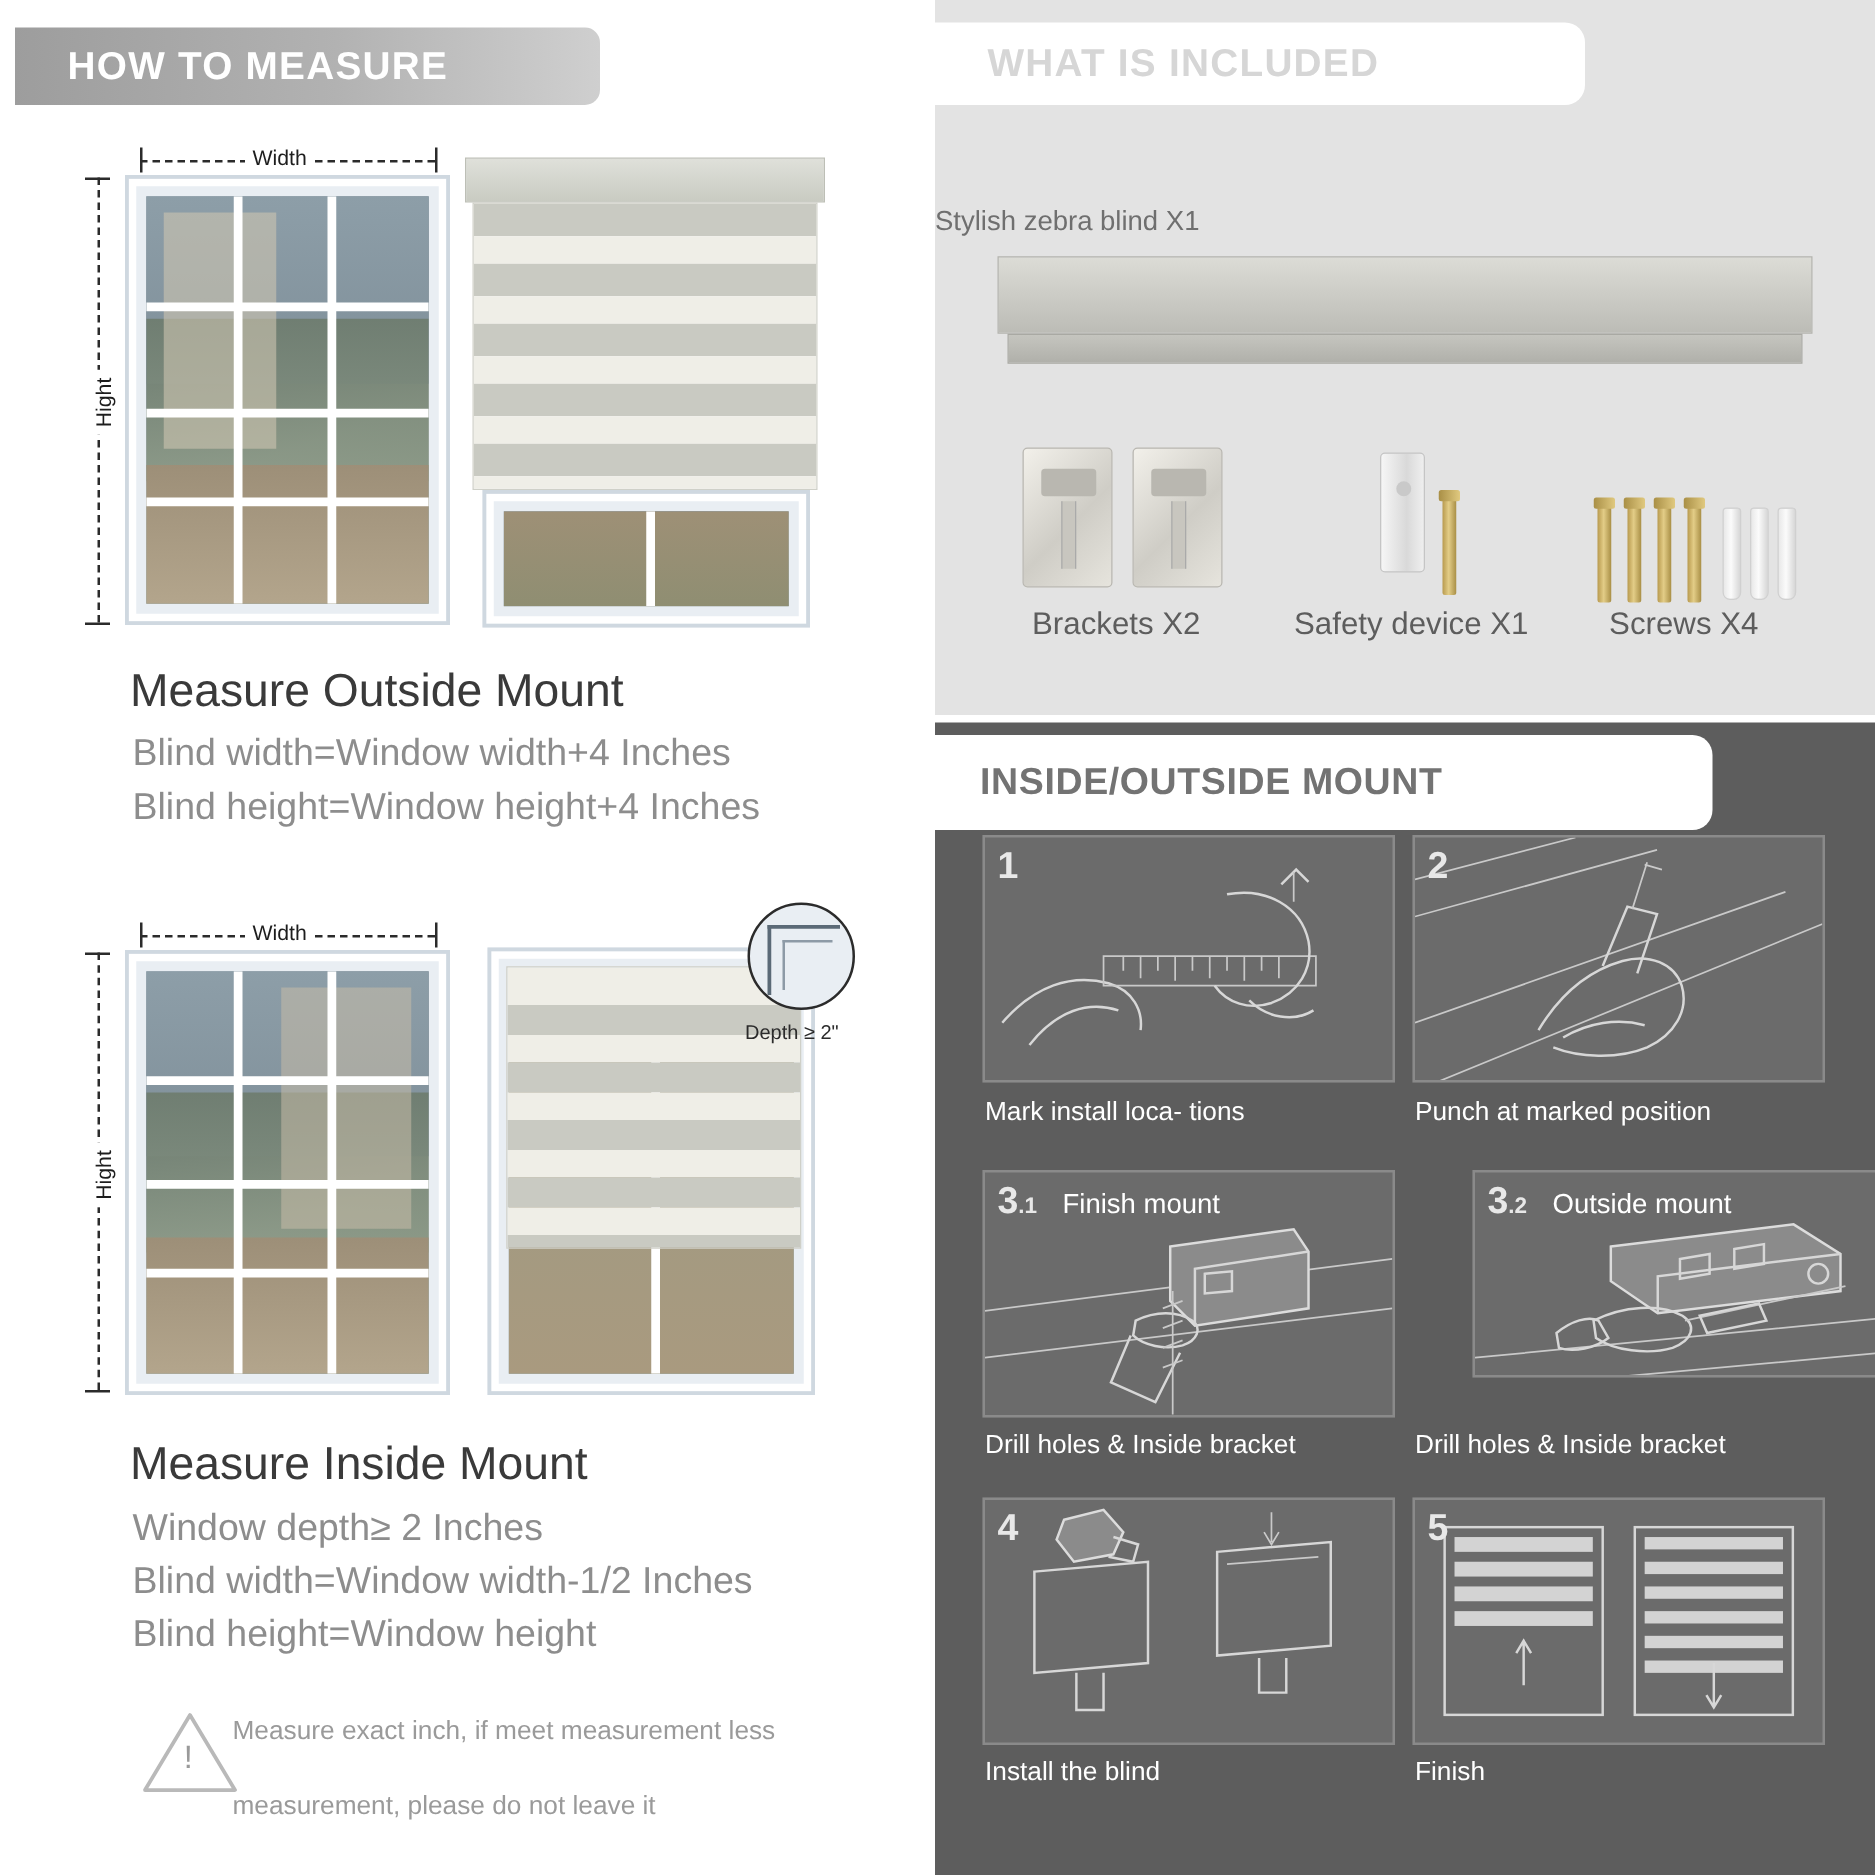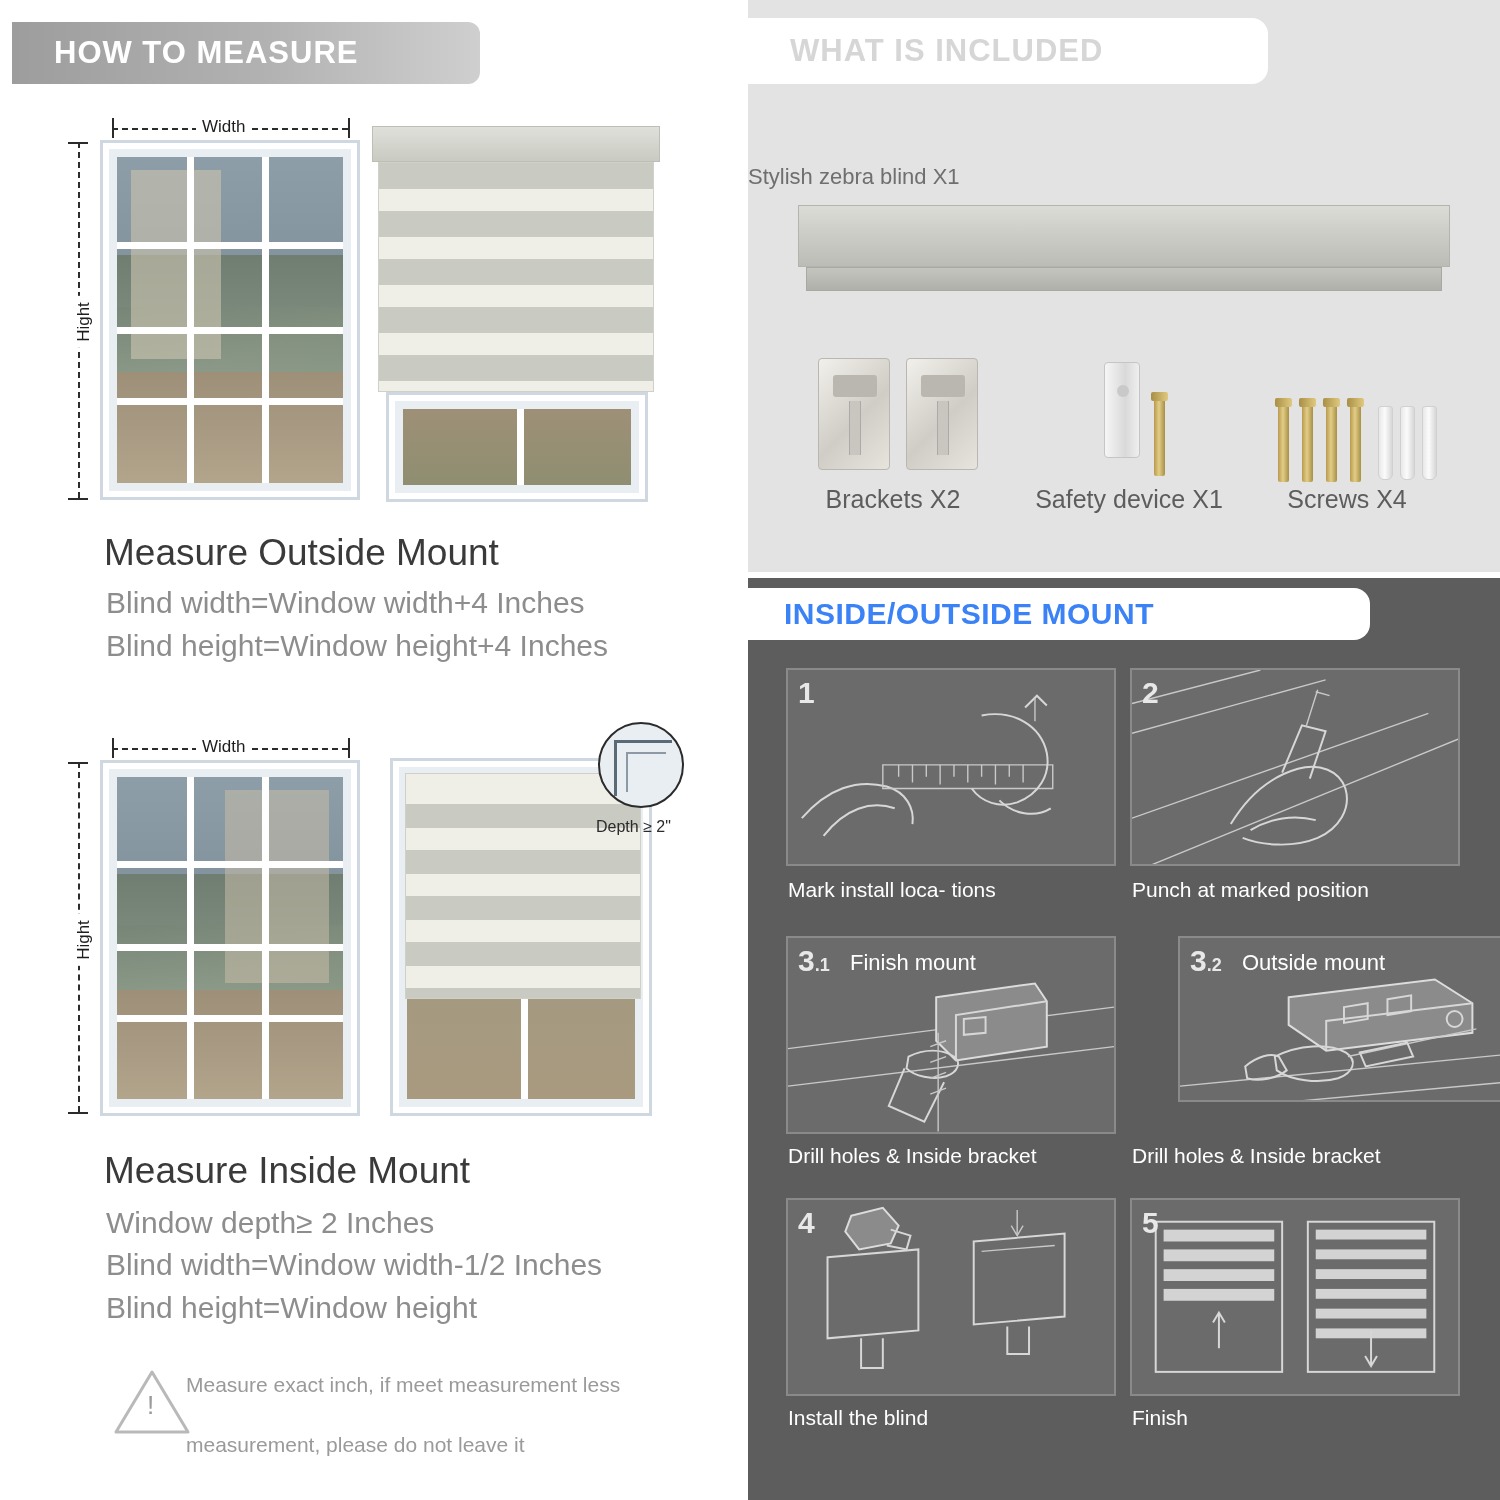--- a/index.html
+++ b/index.html
@@ -169,24 +169,24 @@
     background: linear-gradient(90deg,#e8e8e8,#fbfbfb 45%,#d7d7d7);
     border: 1px solid #d0d0d0; border-radius: 3px 3px 6px 6px;
   }
 
   
   .mount-panel {
     position: absolute; left: 748px; top: 578px; width: 752px; height: 922px;
     background: #5d5d5d;
   }
   .tab-mount {
-    position: absolute; left: 748px; top: 588px; width: 622px; height: 52px;
+    position: absolute; left: 748px; top: 588px; width: 622px; height: 76px;
     background: #ffffff; border-radius: 0 16px 16px 0;
     display: flex; align-items: center; padding-left: 36px;
-    font-size: 30px; font-weight: bold; letter-spacing: .5px; color: #3b82f6;
+    font-size: 30px; font-weight: bold; letter-spacing: .5px; color: #737373;
   }
   .step-card {
     position: absolute; background: #6b6b6b; border: 2px solid #8a8a8a;
     overflow: hidden;
   }
   .step-num {
     position: absolute; left: 10px; top: 6px;
     font-size: 30px; font-weight: bold; color: #e8e8e8;
   }
   .step-num small { font-size: 18px; }

